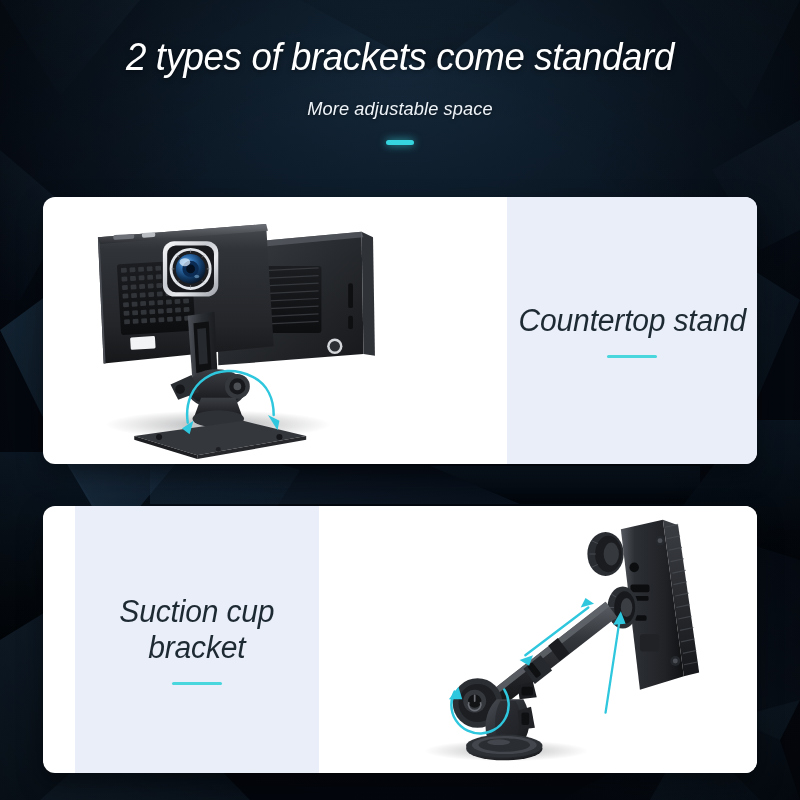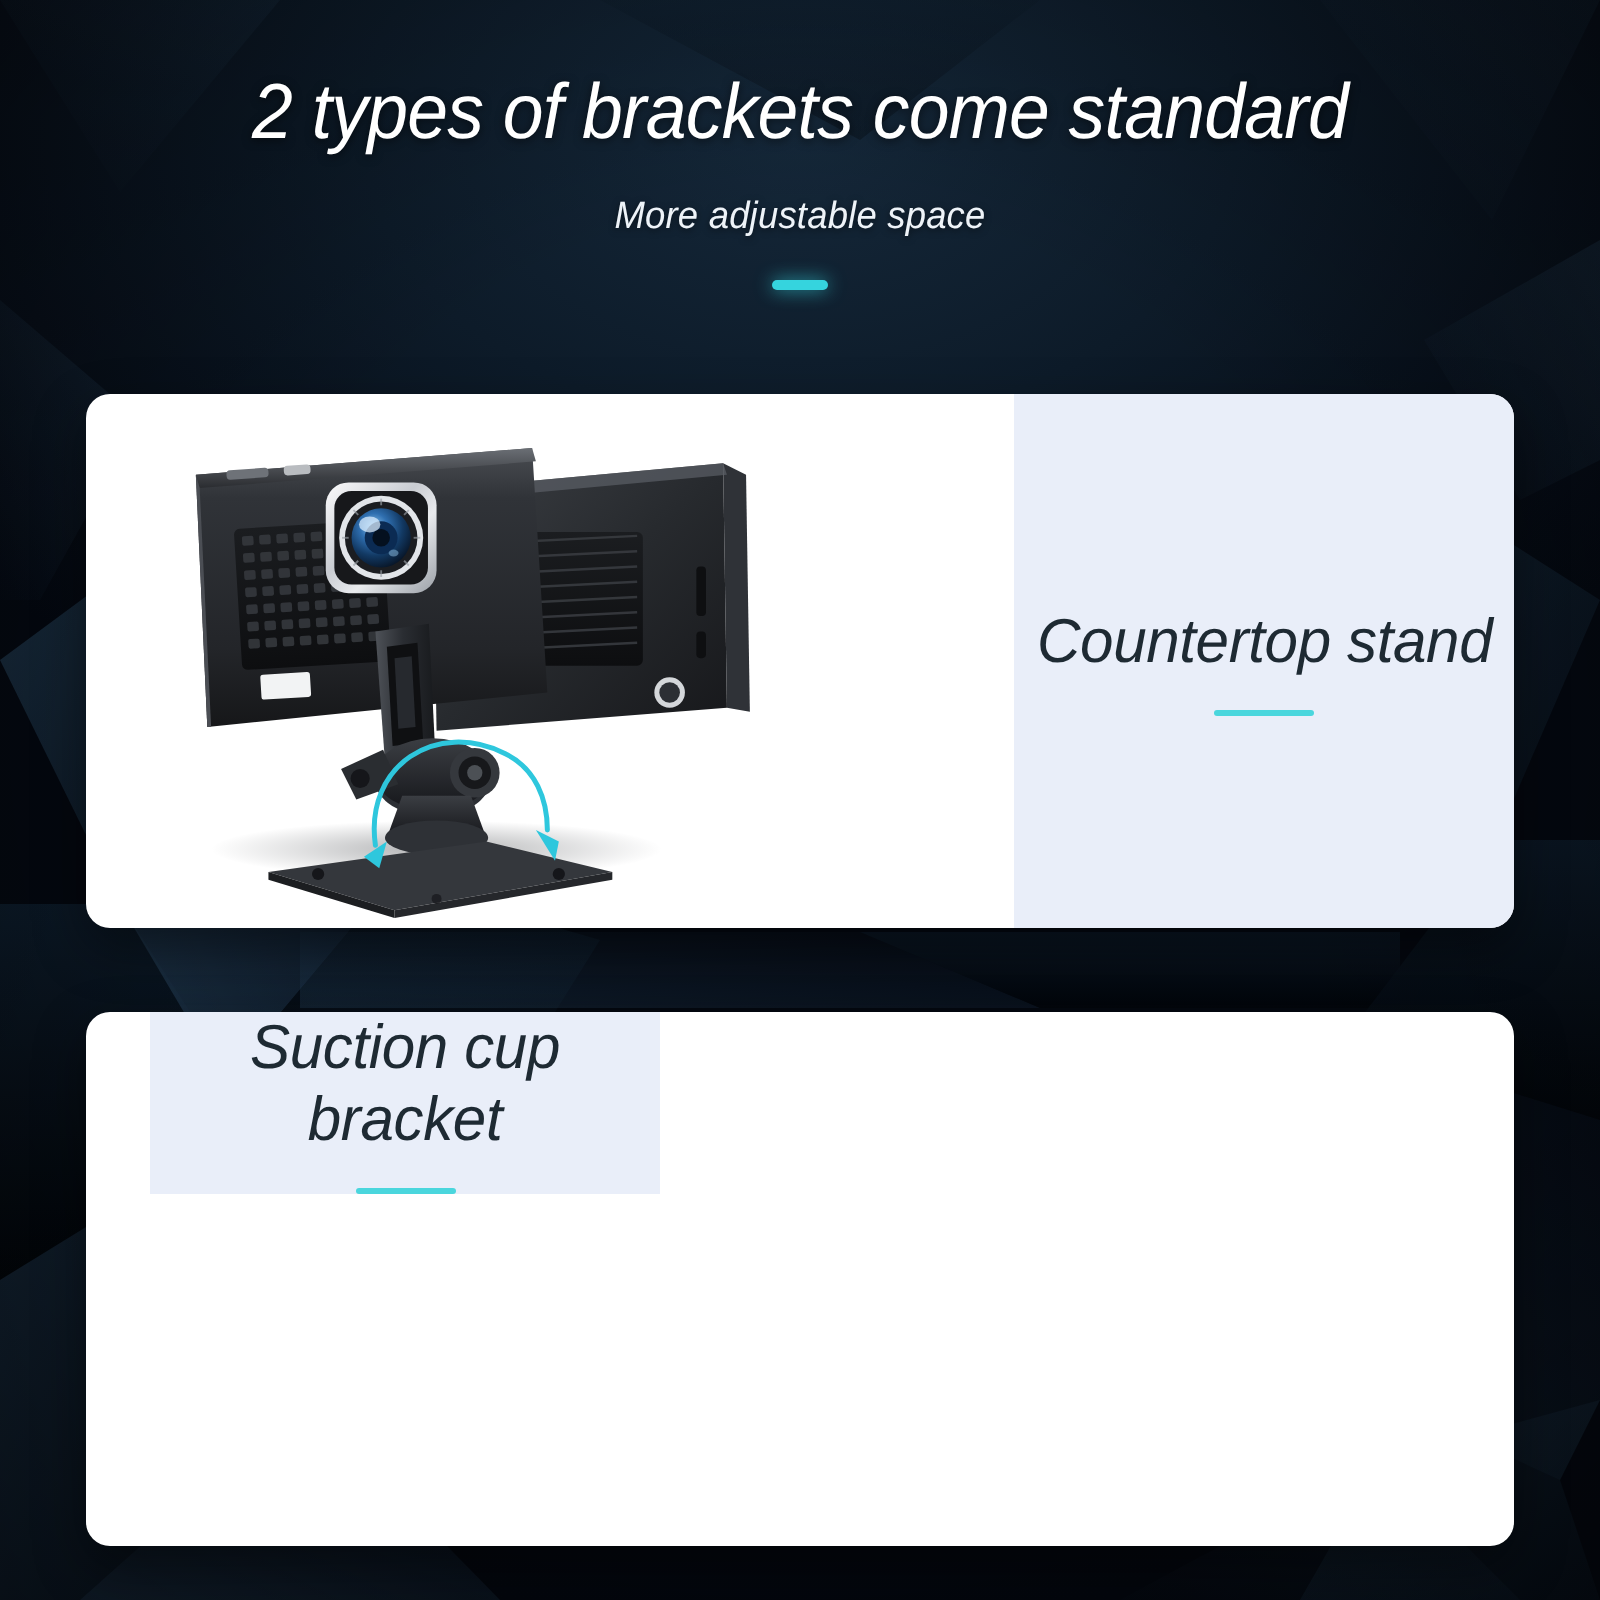--- a/index.html
+++ b/index.html
@@ -80,21 +80,21 @@
     position: absolute;
     display: flex;
     border-radius: 12px;
     overflow: hidden;
     background: #ffffff;
     box-shadow: 0 10px 26px rgba(0,0,0,0.42);
     z-index: 4;
     padding-left: 32px;
   }
   #card-top    { left: 43px; top: 197px; width: 714px; height: 267px; }
-  #card-bottom { left: 43px; top: 506px; width: 714px; height: 267px; flex-direction: column; }
+  #card-bottom { left: 43px; top: 506px; width: 714px; height: 267px; }
 
   .panel-photo { position: relative; background: #ffffff; overflow: hidden; }
   .panel-text  {
     position: relative;
     background: #e9eef9;
     display: flex;
     flex-direction: column;
     align-items: center;
     justify-content: center;
     overflow: hidden;

